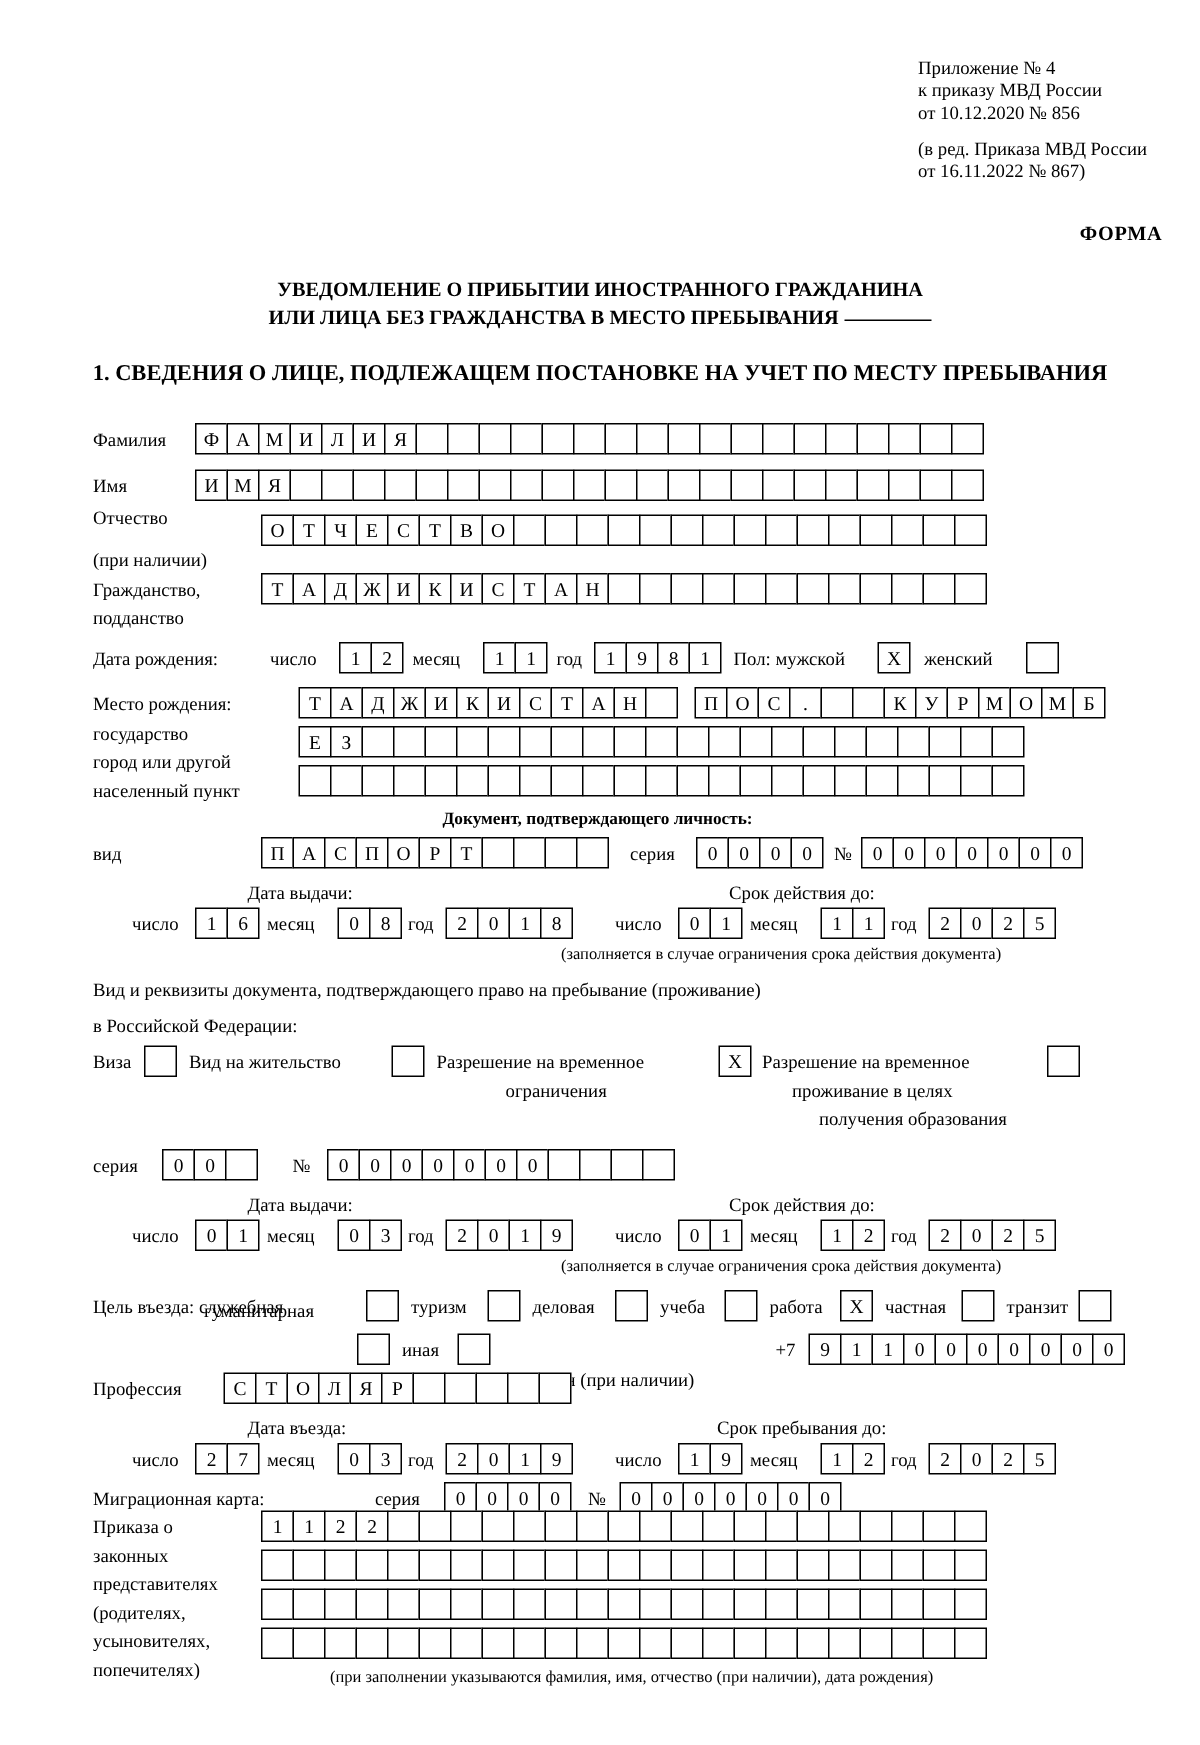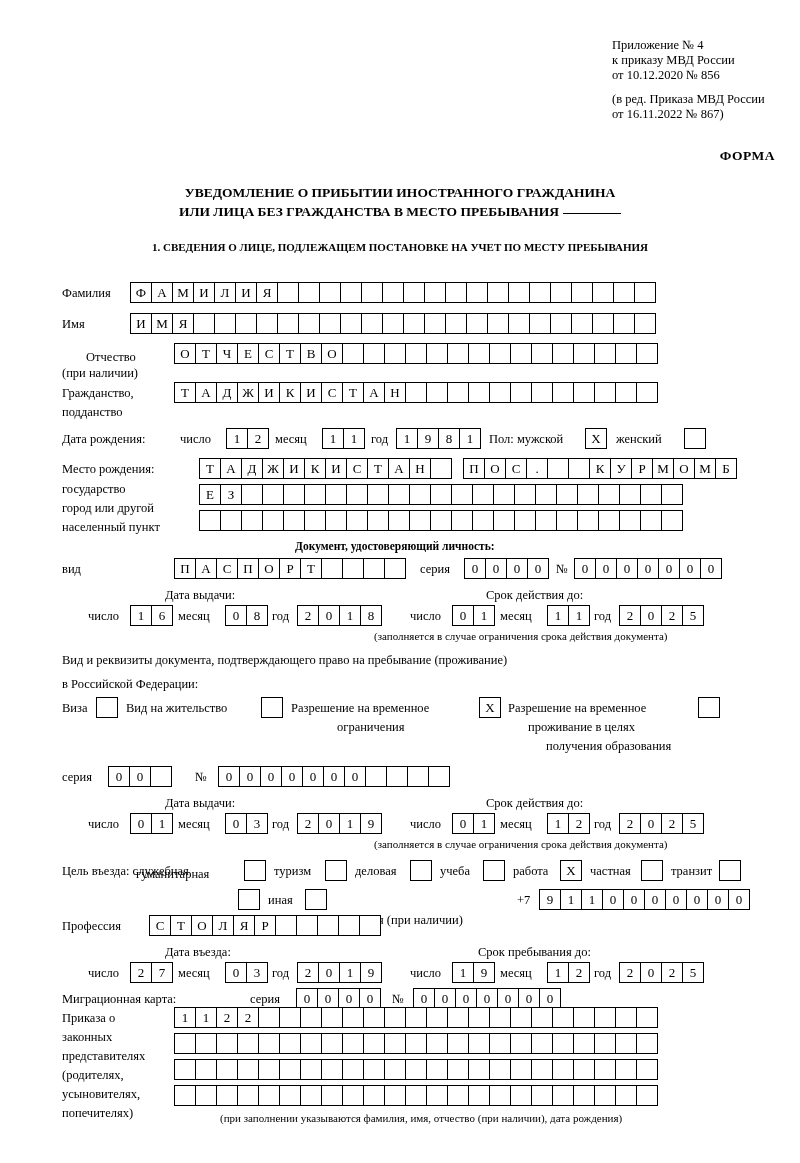--- a/index.html
+++ b/index.html
@@ -57,21 +57,21 @@
     border-bottom: 1px solid #000;
     vertical-align: 2px;
     margin-left: 4px;
   }
   .section1 {
     position: absolute;
     top: 241px;
     left: 0;
     width: 800px;
     text-align: center;
-    font-size: 11px;
+    font-size: 15px;
     font-weight: bold;
   }
 
   
   .t {
     position: absolute;
     font-size: 12.5px;
     line-height: 14px;
     white-space: nowrap;
   }
@@ -183,21 +183,21 @@
       <div class="cell"></div>
       <div class="cell"></div>
       <div class="cell"></div>
       <div class="cell"></div>
       <div class="cell"></div>
       <div class="cell"></div>
       <div class="cell"></div>
       <div class="cell"></div>
     </div>
 
-  <div class="t" style="top:350px;left:62px;margin-left:24px;">Отчество</div>
+  <div class="t" style="top:338px;left:62px;">Отчество</div>
   <div class="t" style="top:366px;left:62px;">(при наличии)</div>
   <div class="cells" id="patronymic-cells" style="top:343px;left:174px;">
       <div class="cell">О</div>
       <div class="cell">Т</div>
       <div class="cell">Ч</div>
       <div class="cell">Е</div>
       <div class="cell">С</div>
       <div class="cell">Т</div>
       <div class="cell">В</div>
       <div class="cell">О</div>
@@ -346,21 +346,21 @@
       <div class="cell"></div>
       <div class="cell"></div>
       <div class="cell"></div>
       <div class="cell"></div>
       <div class="cell"></div>
       <div class="cell"></div>
       <div class="cell"></div>
       <div class="cell"></div>
     </div>
 
-  <div class="t b" style="top:539px;left:295px;font-size:11.5px;">Документ, удостоверяющий личность:</div>
+  <div class="t b" style="top:539px;left:295px;font-size:11.5px;">Документ, подтверждающего личность:</div>
   <div class="t" style="top:562px;left:62px;">вид</div>
   <div class="cells" id="doc-type" style="top:558px;left:174px;">
       <div class="cell">П</div>
       <div class="cell">А</div>
       <div class="cell">С</div>
       <div class="cell">П</div>
       <div class="cell">О</div>
       <div class="cell">Р</div>
       <div class="cell">Т</div>
       <div class="cell"></div>

